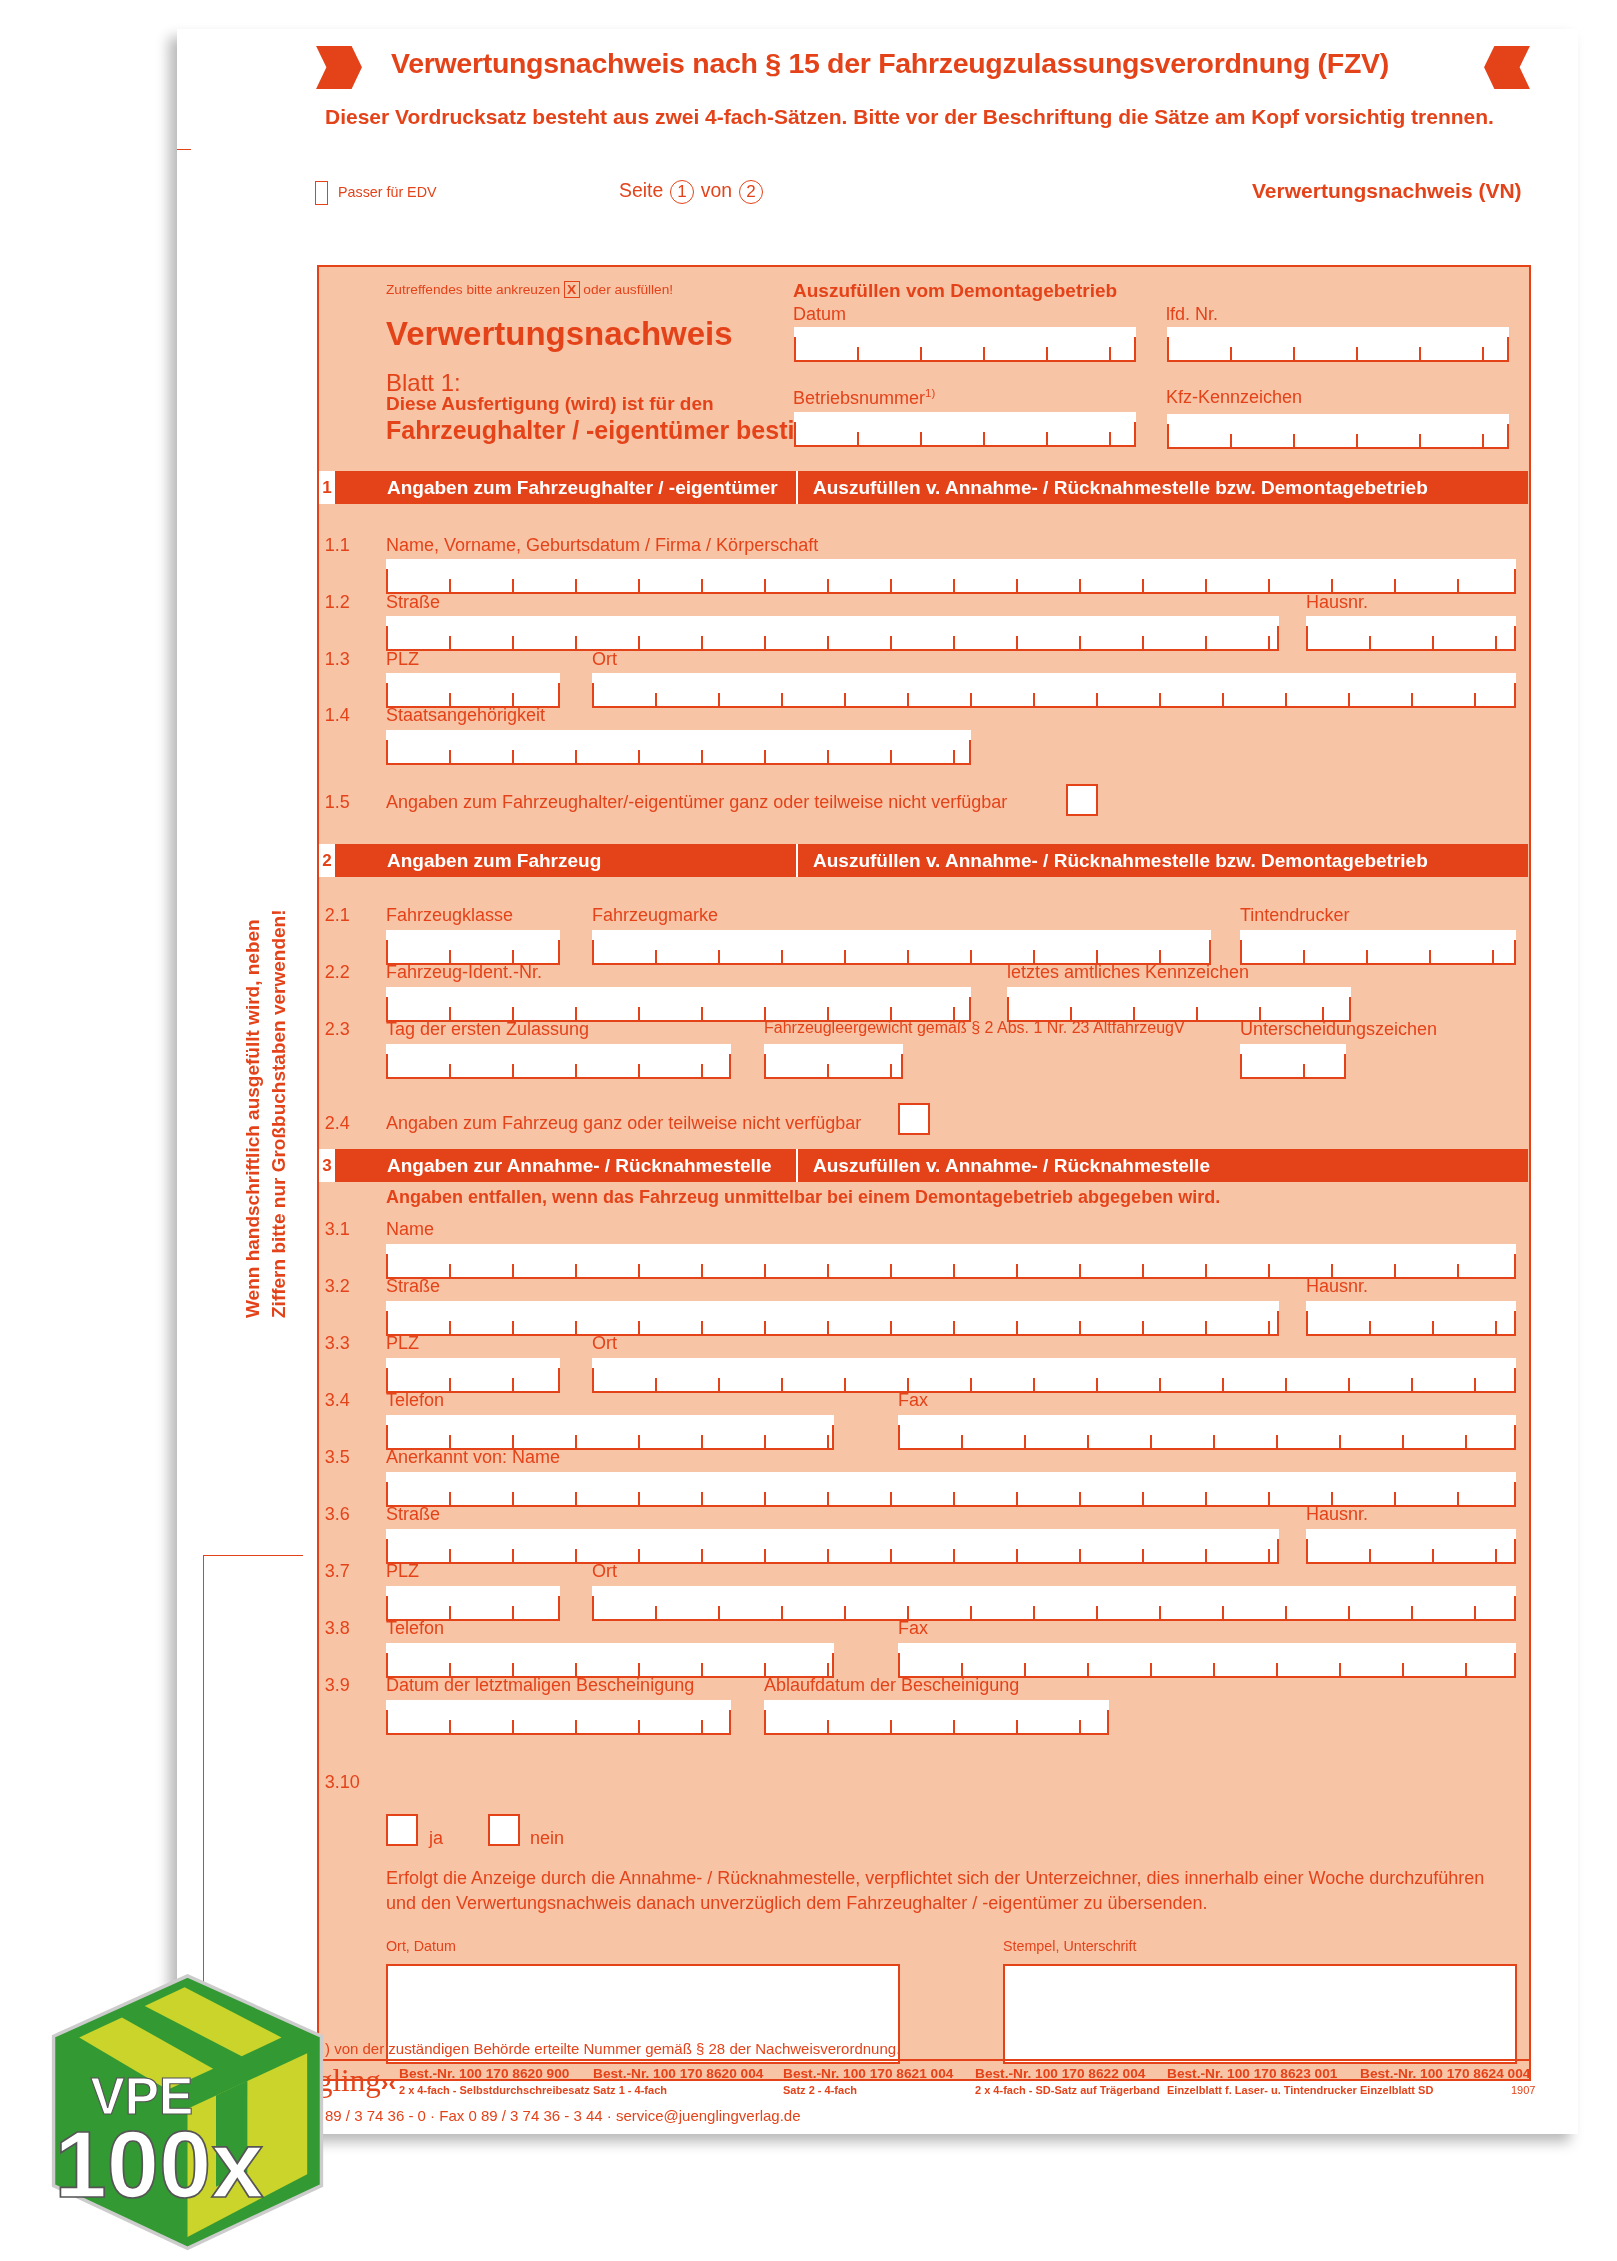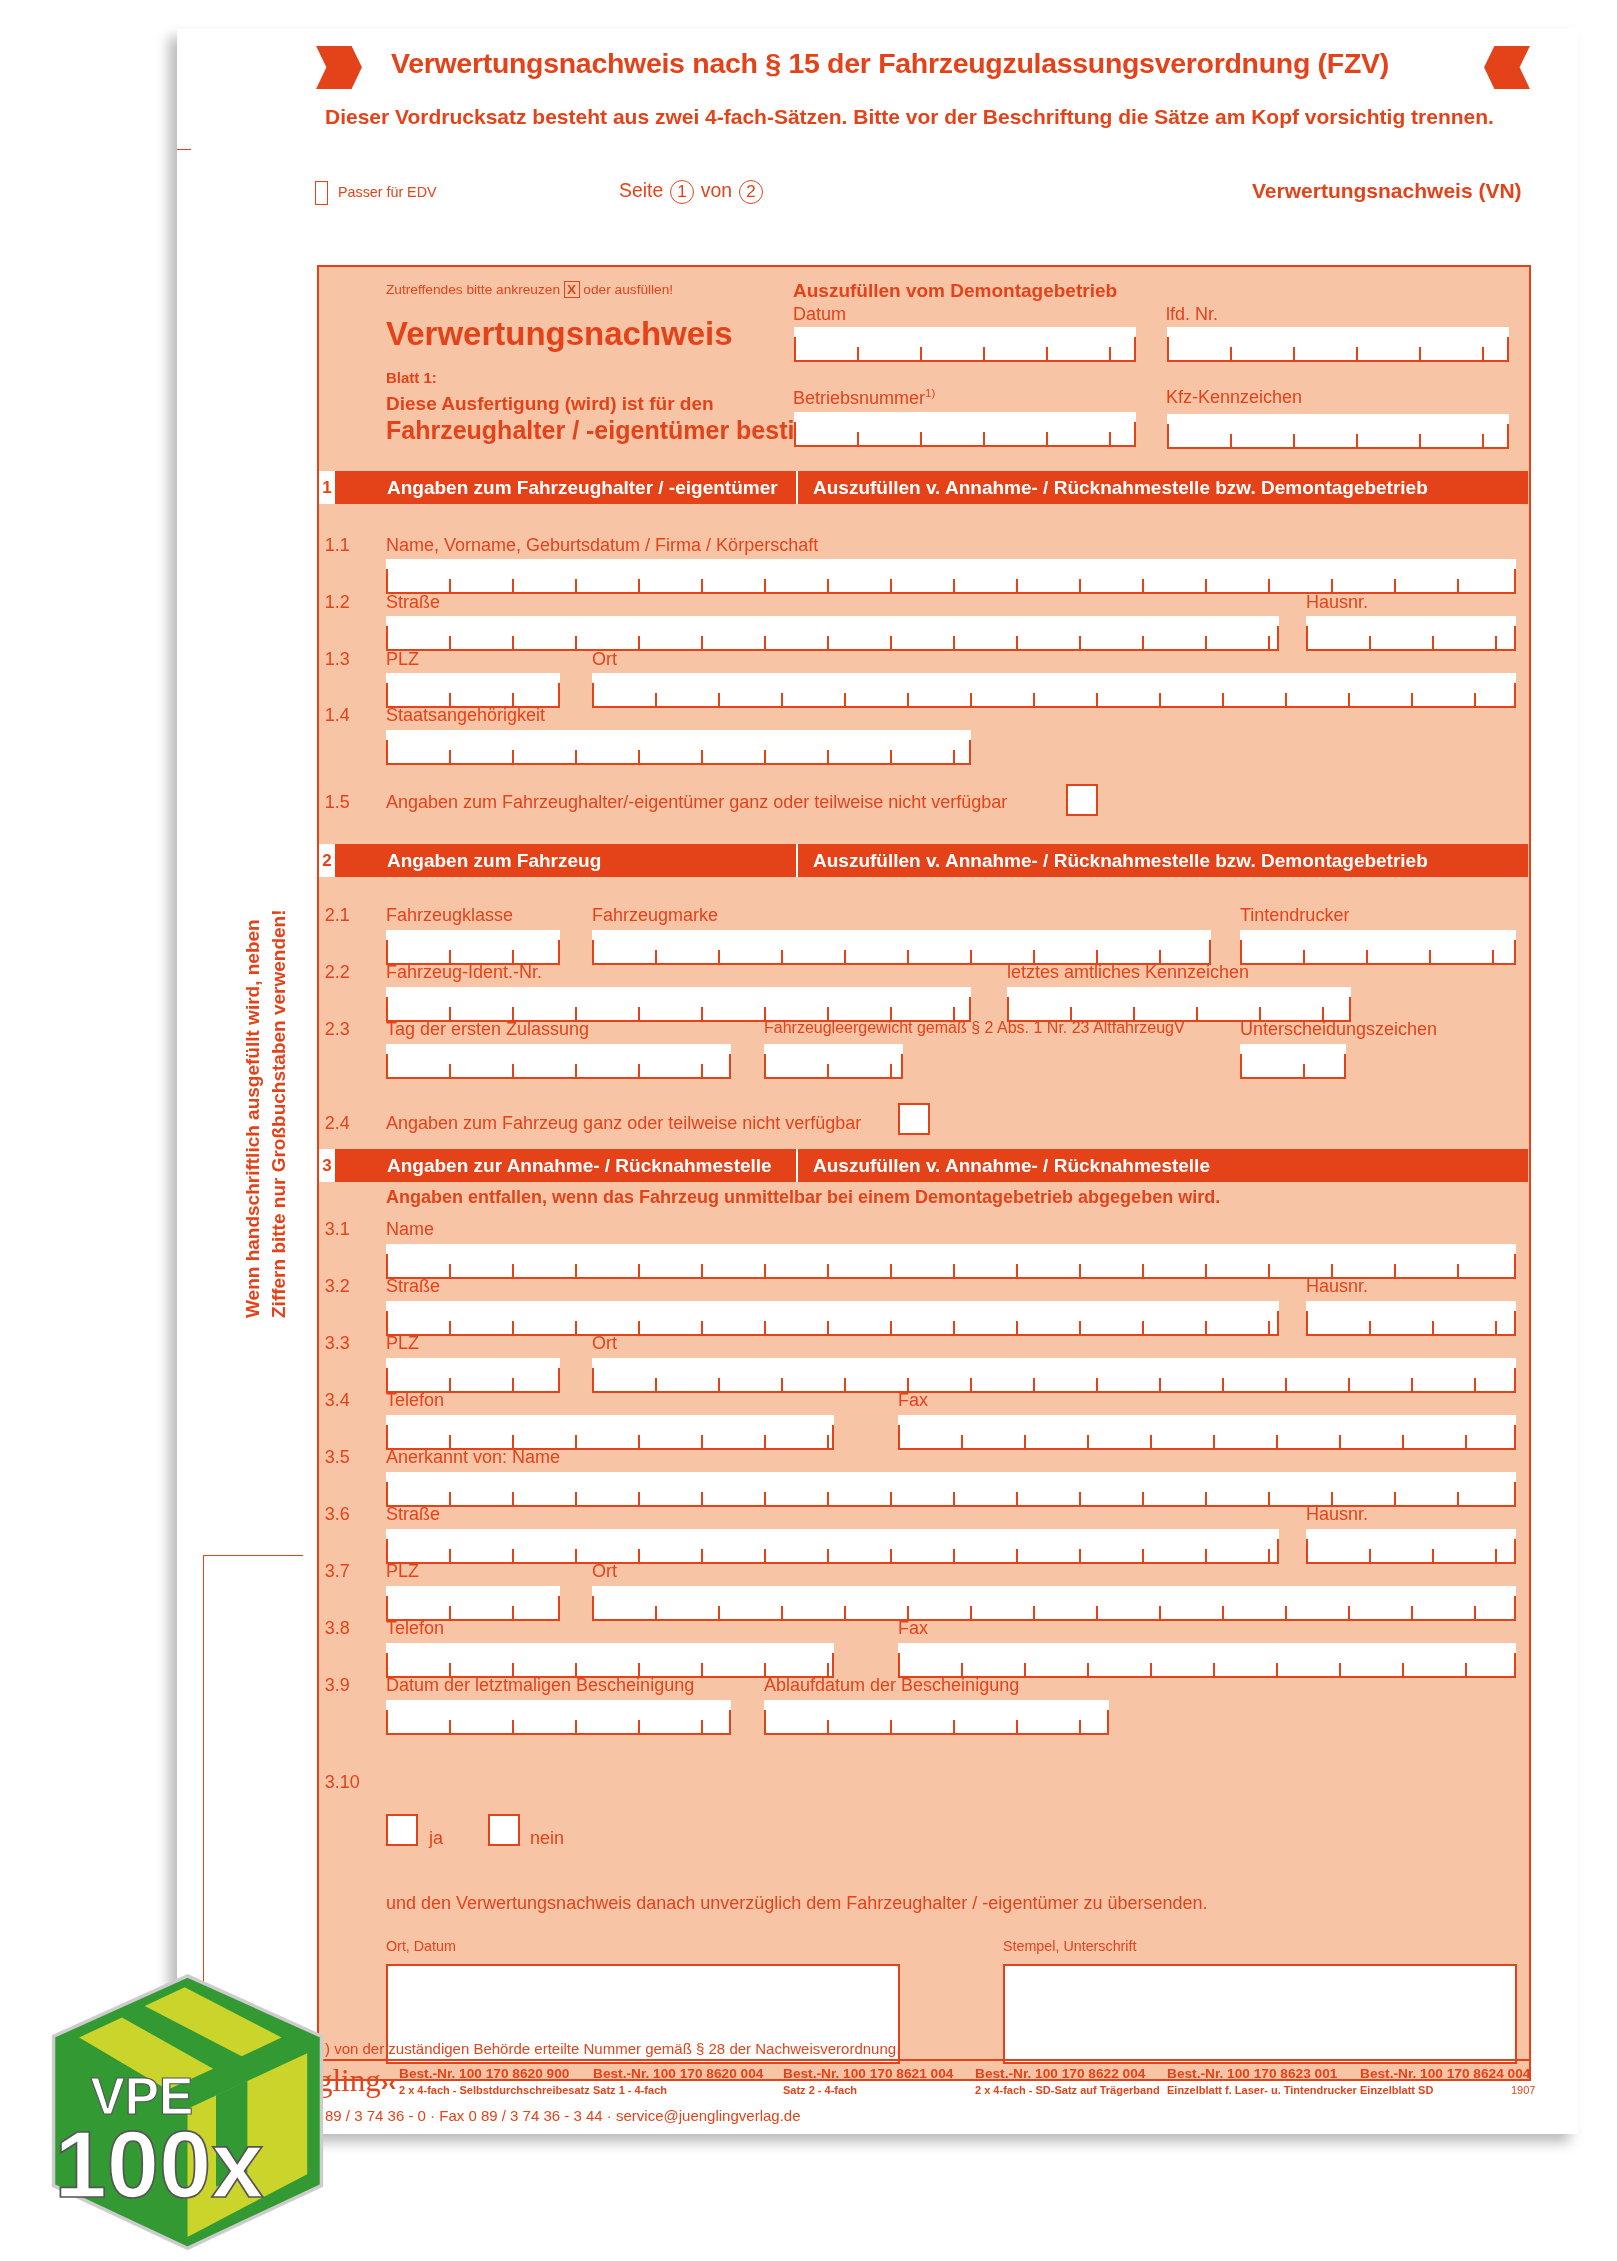--- a/index.html
+++ b/index.html
@@ -72,21 +72,21 @@
 <div class="leftbox"></div>
 
 <div class="form">
 
   <div class="lbl" style="left:67px;top:13.7px;font-size:13.7px;">
     <span>Zutreffendes bitte ankreuzen</span>
     <span style="display:inline-block;border:1.1px solid #e4431a;padding:0 2.3px;font-weight:bold;">X</span>
     <span>oder ausfüllen!</span>
   </div>
   <div class="lbl" style="left:67px;top:48px;font-size:33px;font-weight:bold;">Verwertungsnachweis</div>
-  <div class="lbl" style="left:67px;top:102px;font-size:15px;font-weight:bold;">Blatt 1:</div>
+  <div class="lbl" style="left:67px;top:102px;font-size:24px;font-weight:normal;">Blatt 1:</div>
   <div class="lbl" style="left:67px;top:126px;font-size:19px;font-weight:bold;">Diese Ausfertigung (wird) ist für den</div>
   <div class="lbl" style="left:67px;top:149px;font-size:25px;font-weight:bold;">Fahrzeughalter / -eigentümer bestimmt.</div>
 
   <div class="lbl" style="left:474px;top:12.6px;font-weight:bold;font-size:19px;">Auszufüllen vom Demontagebetrieb</div>
   <div class="lbl" style="left:474px;top:37px;">Datum</div>
   <div class="field tk" style="left:475px;top:60px;width:342px;"></div>
   <div class="lbl" style="left:847px;top:37px;">lfd. Nr.</div>
   <div class="field tk" style="left:848px;top:60px;width:342px;"></div>
   <div class="lbl" style="left:474px;top:120px;"><span>Betriebsnummer</span><sup style="font-size:11.4px;">1)</sup></div>
   <div class="field tk" style="left:475px;top:145px;width:342px;"></div>
@@ -194,20 +194,21 @@
   <div class="num" style="left:5.7px;top:1408px;">3.9</div>
   <div class="lbl" style="left:67px;top:1408px;">Datum der letztmaligen Bescheinigung</div>
   <div class="lbl" style="left:445px;top:1408px;">Ablaufdatum der Bescheinigung</div>
   <div class="field tk" style="left:67px;top:1433px;width:345px;"></div>
   <div class="field tk" style="left:445px;top:1433px;width:345px;"></div>
   <div class="num" style="left:5.7px;top:1505px;">3.10</div>
   <div class="chk" style="left:67px;top:1547px;"></div>
   <div class="lbl" style="left:110px;top:1561px;">ja</div>
   <div class="chk" style="left:169px;top:1547px;"></div>
   <div class="lbl" style="left:211px;top:1561px;">nein</div>
+  <div class="lbl" style="left:67px;top:1601px;">Erfolgt die Anzeige durch die Annahme- / Rücknahmestelle, verpflichtet sich der Unterzeichner, dies innerhalb einer Woche durchzuführen</div>
   <div class="lbl" style="left:67px;top:1626px;">und den Verwertungsnachweis danach unverzüglich dem Fahrzeughalter / -eigentümer zu übersenden.</div>
   <div class="lbl" style="left:67px;top:1671px;font-size:14.3px;">Ort, Datum</div>
   <div class="lbl" style="left:684px;top:1671px;font-size:14.3px;">Stempel, Unterschrift</div>
   <div class="sig" style="left:67px;top:1697px;width:514px;height:100px;"></div>
   <div class="sig" style="left:684px;top:1697px;width:514px;height:100px;"></div>
 </div>
 
 <div class="abs footnote">) von der zuständigen Behörde erteilte Nummer gemäß § 28 der Nachweisverordnung.</div>
 <div class="abs" style="left:317px;top:2059px;width:1214px;height:2.3px;background:#e4431a;"></div>
 <div class="abs logo">

